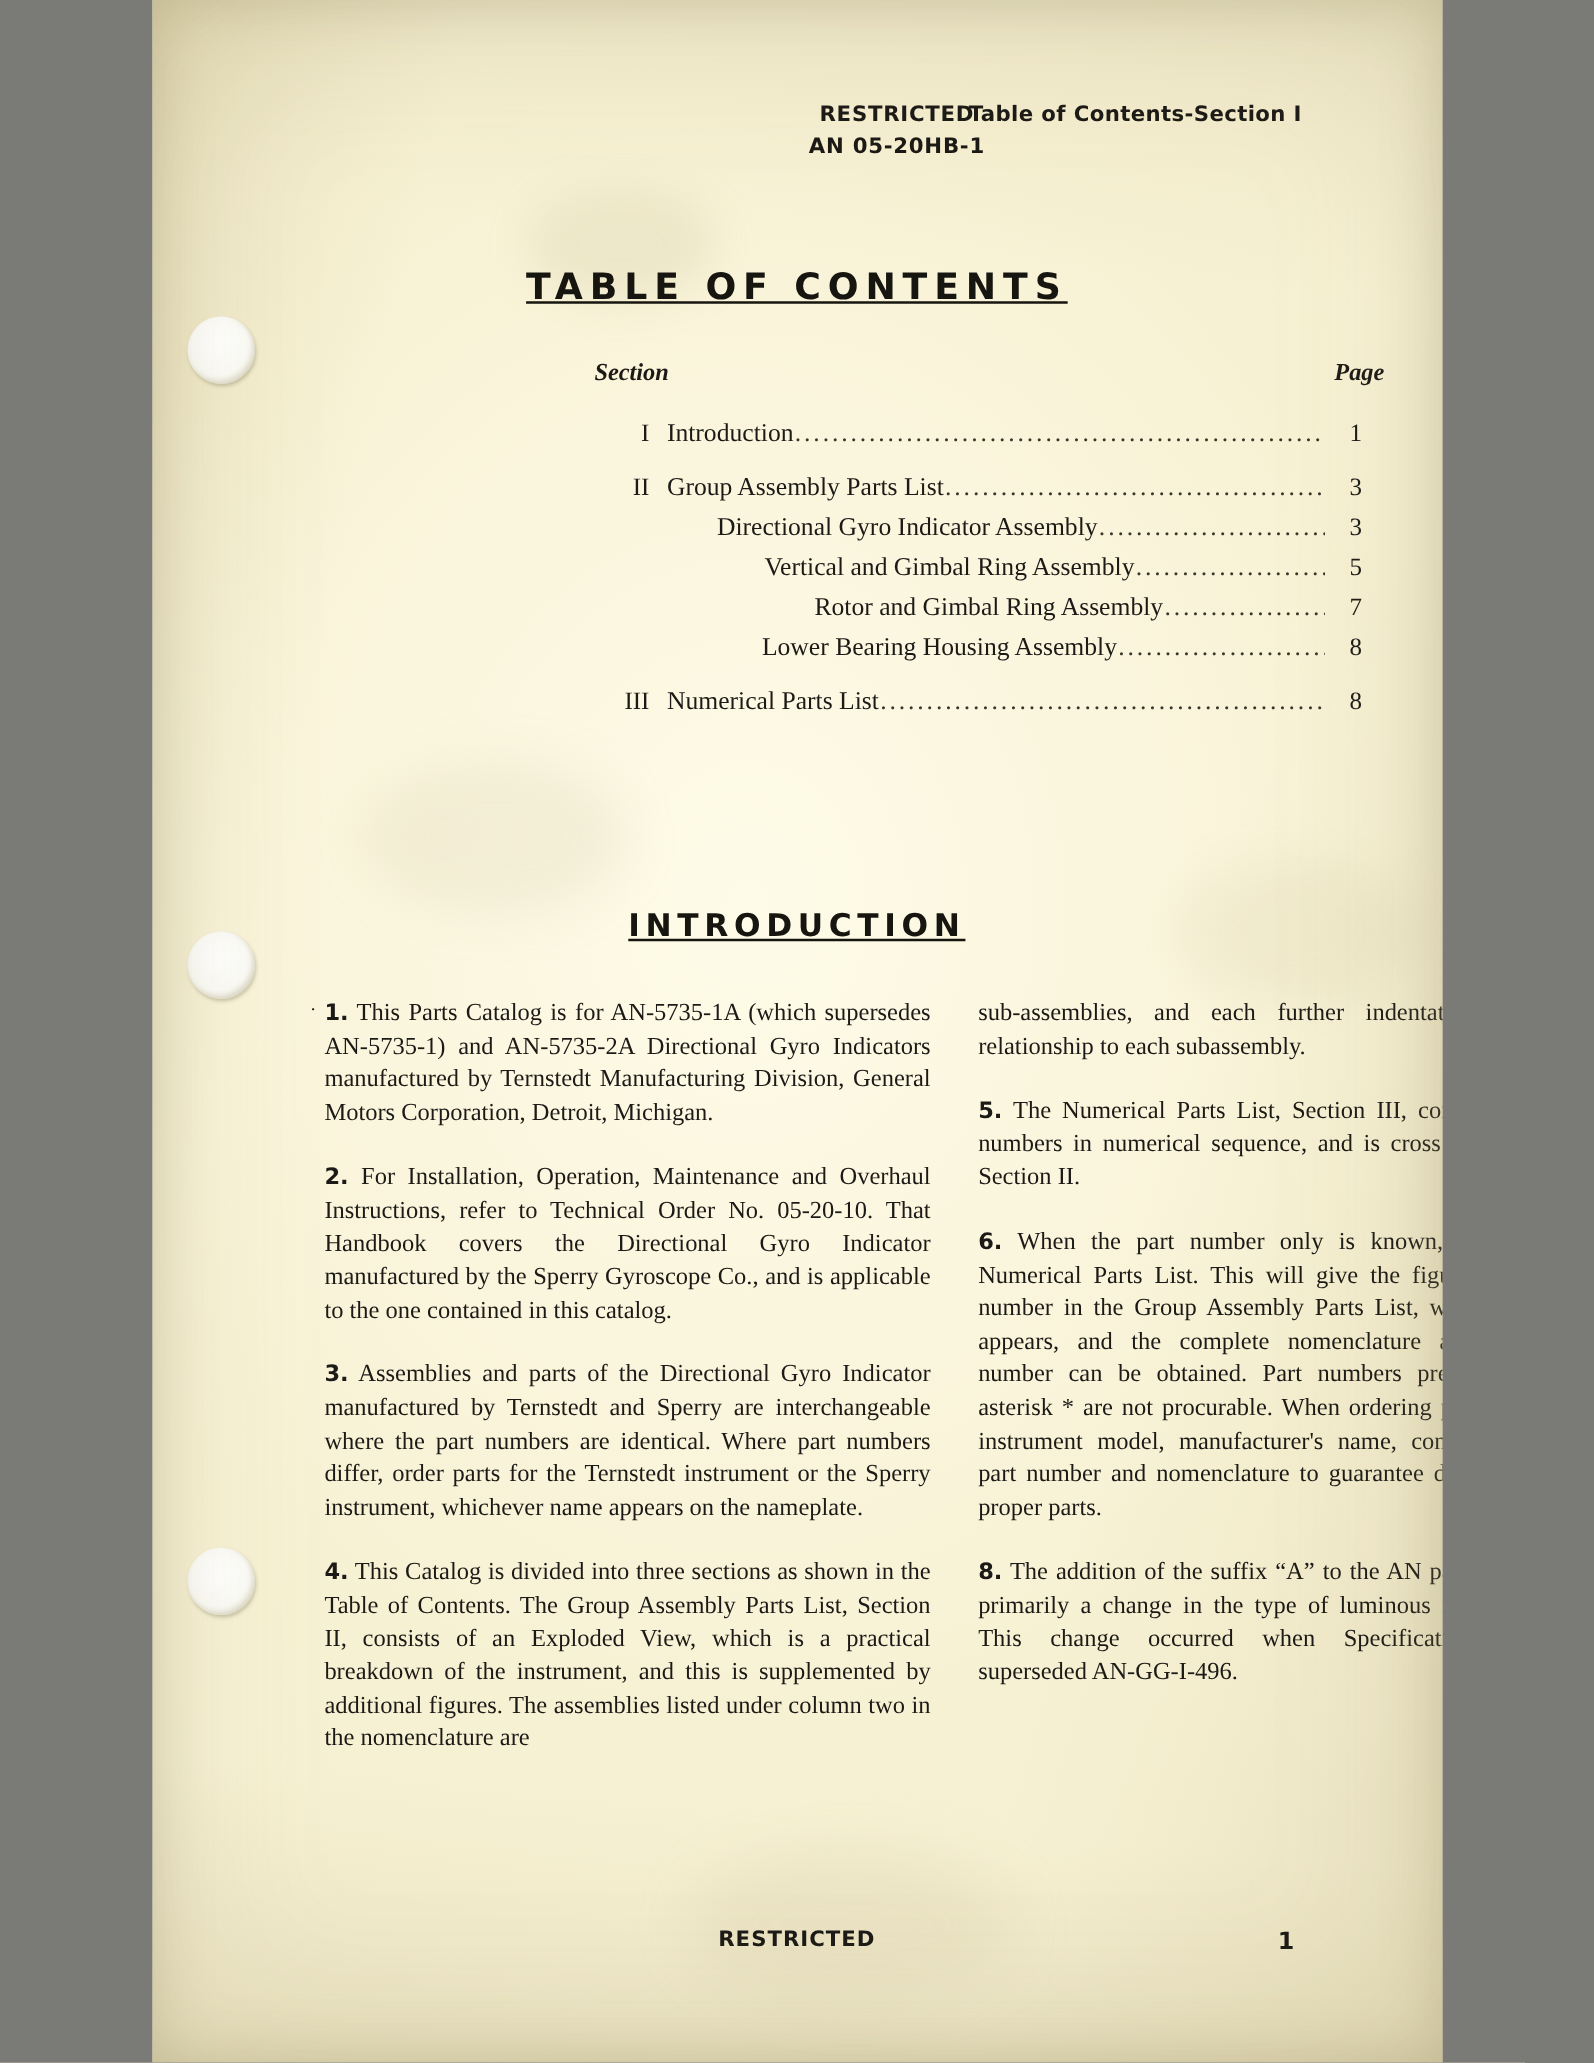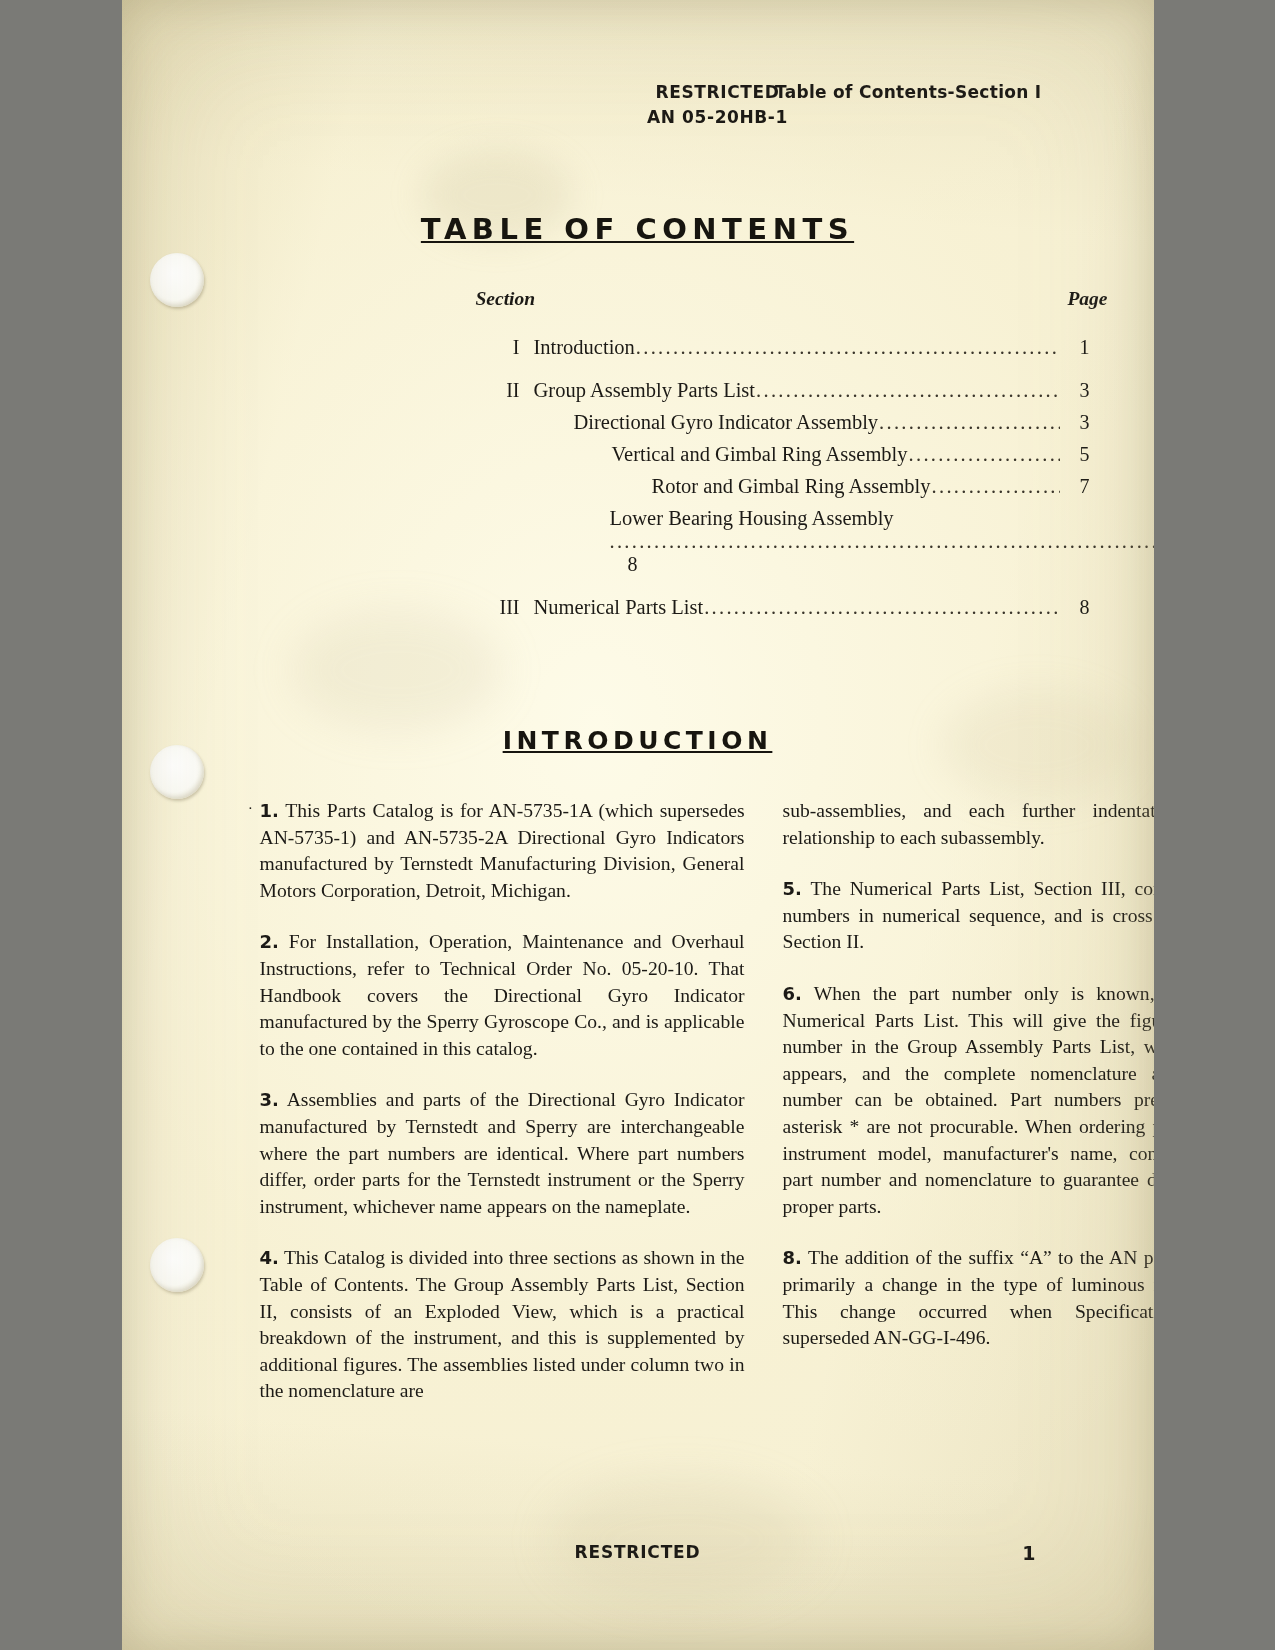--- a/index.html
+++ b/index.html
@@ -160,21 +160,21 @@
   }
   .toc-page {
     width: 46px;
     flex: none;
     text-align: center;
     font-size: 20px;
   }
   .ind1 { padding-left: 84px; }
   .ind2 { padding-left: 122px; }
   .ind3 { padding-left: 162px; }
-  .ind4 { padding-left: 120px; flex-direction: column; }
+  .ind4 { padding-left: 120px; }
 
   
   .body-cols {
     position: absolute;
     top: 798px;
     left: 138px;
     width: 1008px;
     display: flex;
     gap: 38px;
   }

